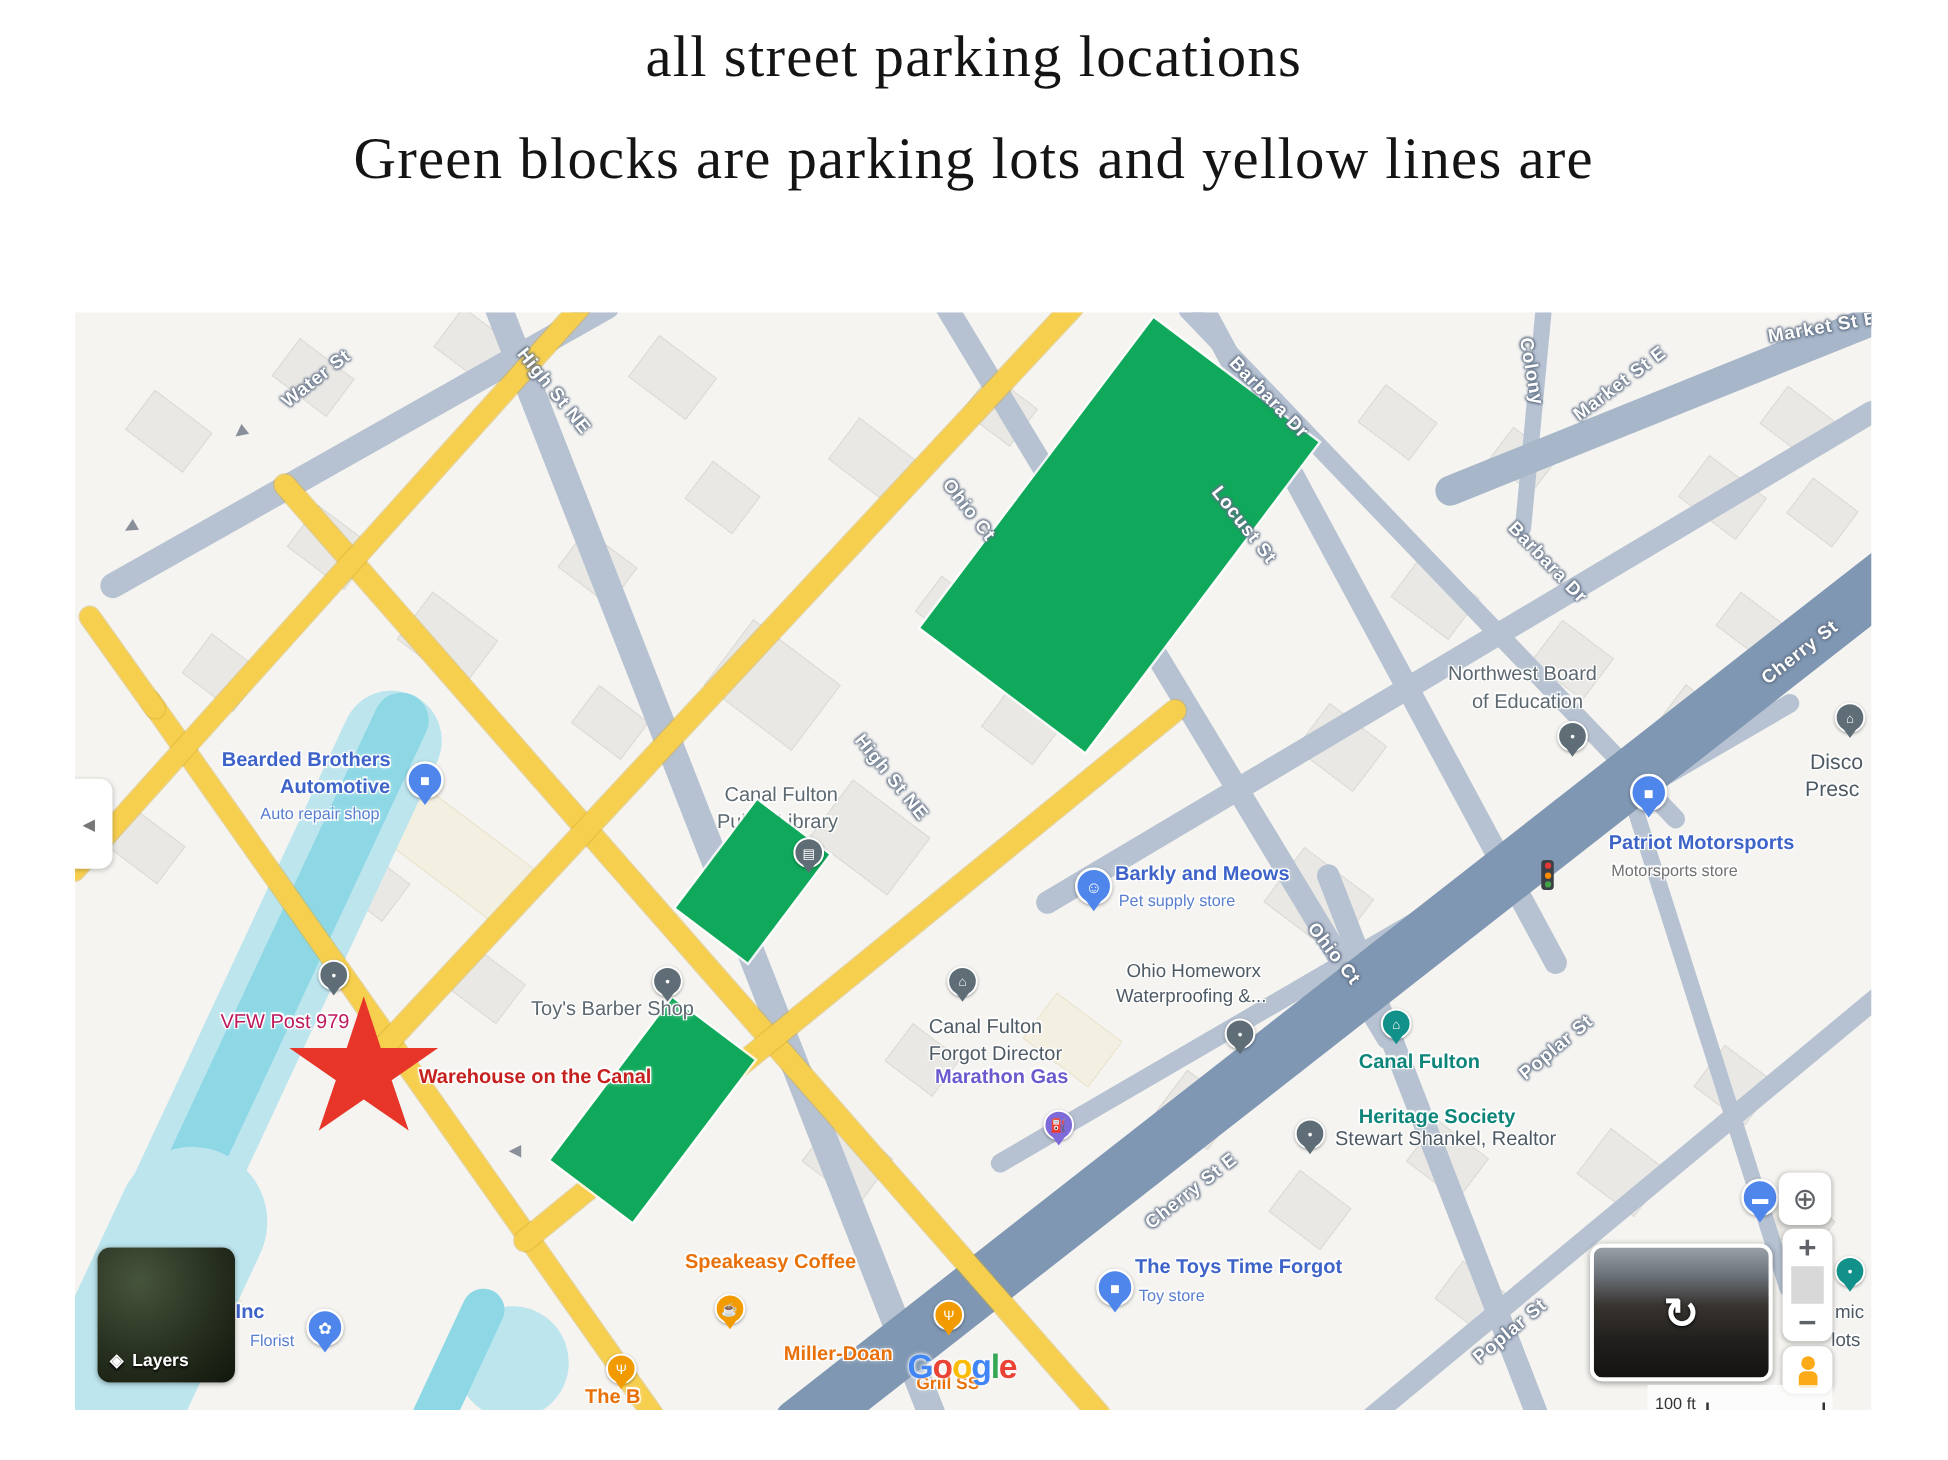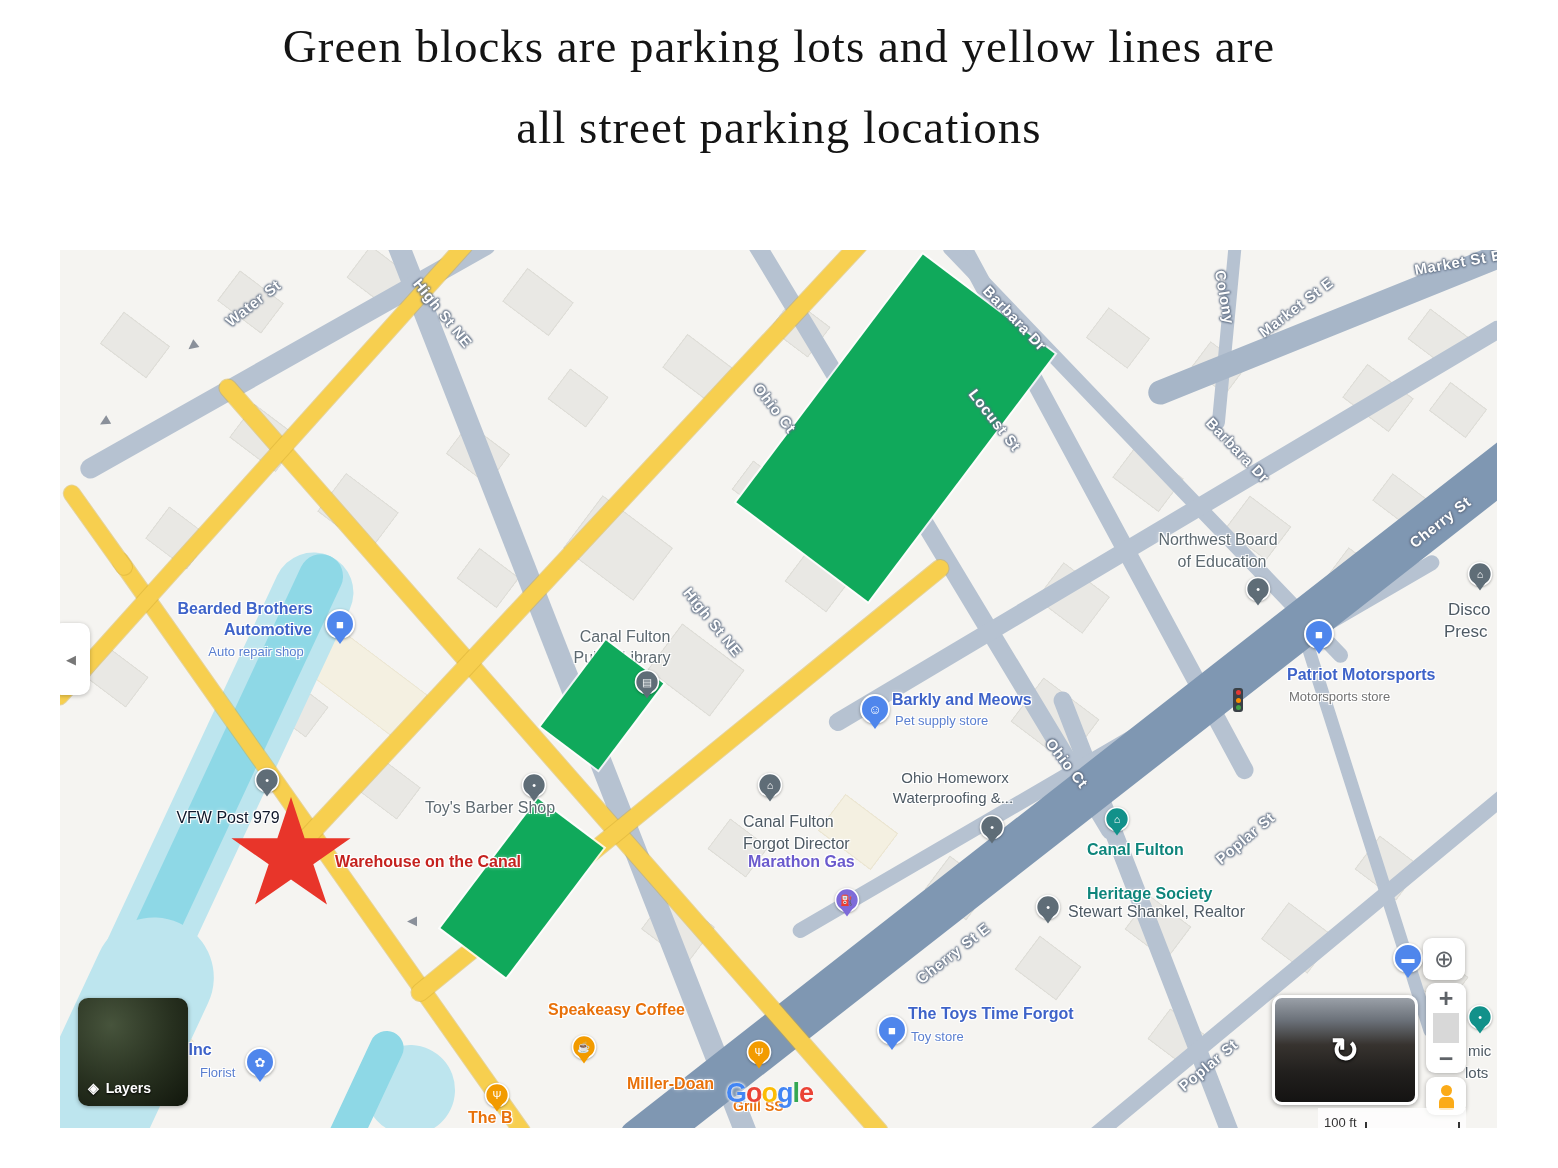--- a/index.html
+++ b/index.html
@@ -69,22 +69,22 @@
   #scale .bar{width:95px;height:8px;border-left:2px solid #333;border-right:2px solid #333;
     border-bottom:2px solid #333;box-sizing:border-box;}
   #glogo{left:666px;top:828px;font-size:27px;font-weight:700;letter-spacing:-1px;
     text-shadow:0 0 3px #fff,0 0 3px #fff;}
 </style>
 </head>
 <body>
 
 <div id="stage">
   <div id="title">
+    <div>all street parking locations</div>
     <div>Green blocks are parking lots and yellow lines are</div>
-    <div>all street parking locations</div>
   </div>
 
   <div id="map">
     <div id="layers-root">
         <div class="bld" style="left: 46px; top: 75px; width: 58px; height: 40px; transform: rotate(37deg);"></div>
         <div class="bld" style="left: 162.5px; top: 33px; width: 55px; height: 38px; transform: rotate(37deg);"></div>
         <div class="bld" style="left: 292.5px; top: 8px; width: 55px; height: 40px; transform: rotate(37deg);"></div>
         <div class="bld" style="left: 449px; top: 31px; width: 58px; height: 42px; transform: rotate(37deg);"></div>
         <div class="bld" style="left: 176px; top: 167px; width: 58px; height: 42px; transform: rotate(37deg);"></div>
         <div class="bld" style="left: 265px; top: 238px; width: 66px; height: 48px; transform: rotate(37deg);"></div>
@@ -172,21 +172,21 @@
         <div class="street" style="left: 1148px; top: 815px; transform: translate(-50%, -50%) rotate(-40deg);">Poplar St</div>
         <div class="arrow" style="left: 133px; top: 97px; transform: translate(-50%, -50%) rotate(142deg);">▶</div>
         <div class="arrow" style="left: 45px; top: 173px; transform: translate(-50%, -50%) rotate(150deg);">▶</div>
         <div class="arrow" style="left: 352px; top: 672px; transform: translate(-50%, -50%) rotate(180deg);">▶</div>
         <div class="maplabel" style="left: 185px; top: 359px; font-size: 16px; color: rgb(62, 99, 201); font-weight: 700; transform: translate(-50%, -50%);">Bearded Brothers</div>
         <div class="maplabel" style="left: 208px; top: 380px; font-size: 16px; color: rgb(62, 99, 201); font-weight: 700; transform: translate(-50%, -50%);">Automotive</div>
         <div class="maplabel" style="left: 196px; top: 401px; font-size: 13px; color: rgb(90, 127, 208); font-weight: 500; transform: translate(-50%, -50%);">Auto repair shop</div>
         <div class="pin" style="left: 265px; top: 359px; --c: #4f86ec;">
           <div class="head">■</div>
         </div>
-        <div class="maplabel" style="left: 168px; top: 568px; font-size: 16px; color: #0f172a; font-weight: 500; transform: translate(-50%, -50%);">VFW Post 979</div>
+        <div class="maplabel" style="left: 168px; top: 568px; font-size: 16px; color: #be185d; font-weight: 500; transform: translate(-50%, -50%);">VFW Post 979</div>
         <div class="pin small" style="left: 192px; top: 515px; --c: #5f6d77;">
           <div class="head">•</div>
         </div>
         <div class="maplabel" style="left: 430px; top: 558px; font-size: 16px; color: rgb(93, 105, 112); font-weight: 500; transform: translate(-50%, -50%);">Toy's Barber Shop</div>
         <div class="pin small" style="left: 459px; top: 520px; --c: #5f6d77;">
           <div class="head">•</div>
         </div>
         <div class="maplabel" style="left: 368px; top: 612px; font-size: 16px; color: rgb(197, 34, 31); font-weight: 700; transform: translate(-50%, -50%);">Warehouse on the Canal</div>
         <div class="maplabel lowz" style="left: 565px; top: 387px; font-size: 16px; color: rgb(93, 105, 112); font-weight: 500; transform: translate(-50%, -50%);">Canal Fulton</div>
         <div class="maplabel lowz" style="left: 562px; top: 408px; font-size: 16px; color: rgb(93, 105, 112); font-weight: 500; transform: translate(-50%, -50%);">Public Library</div>

